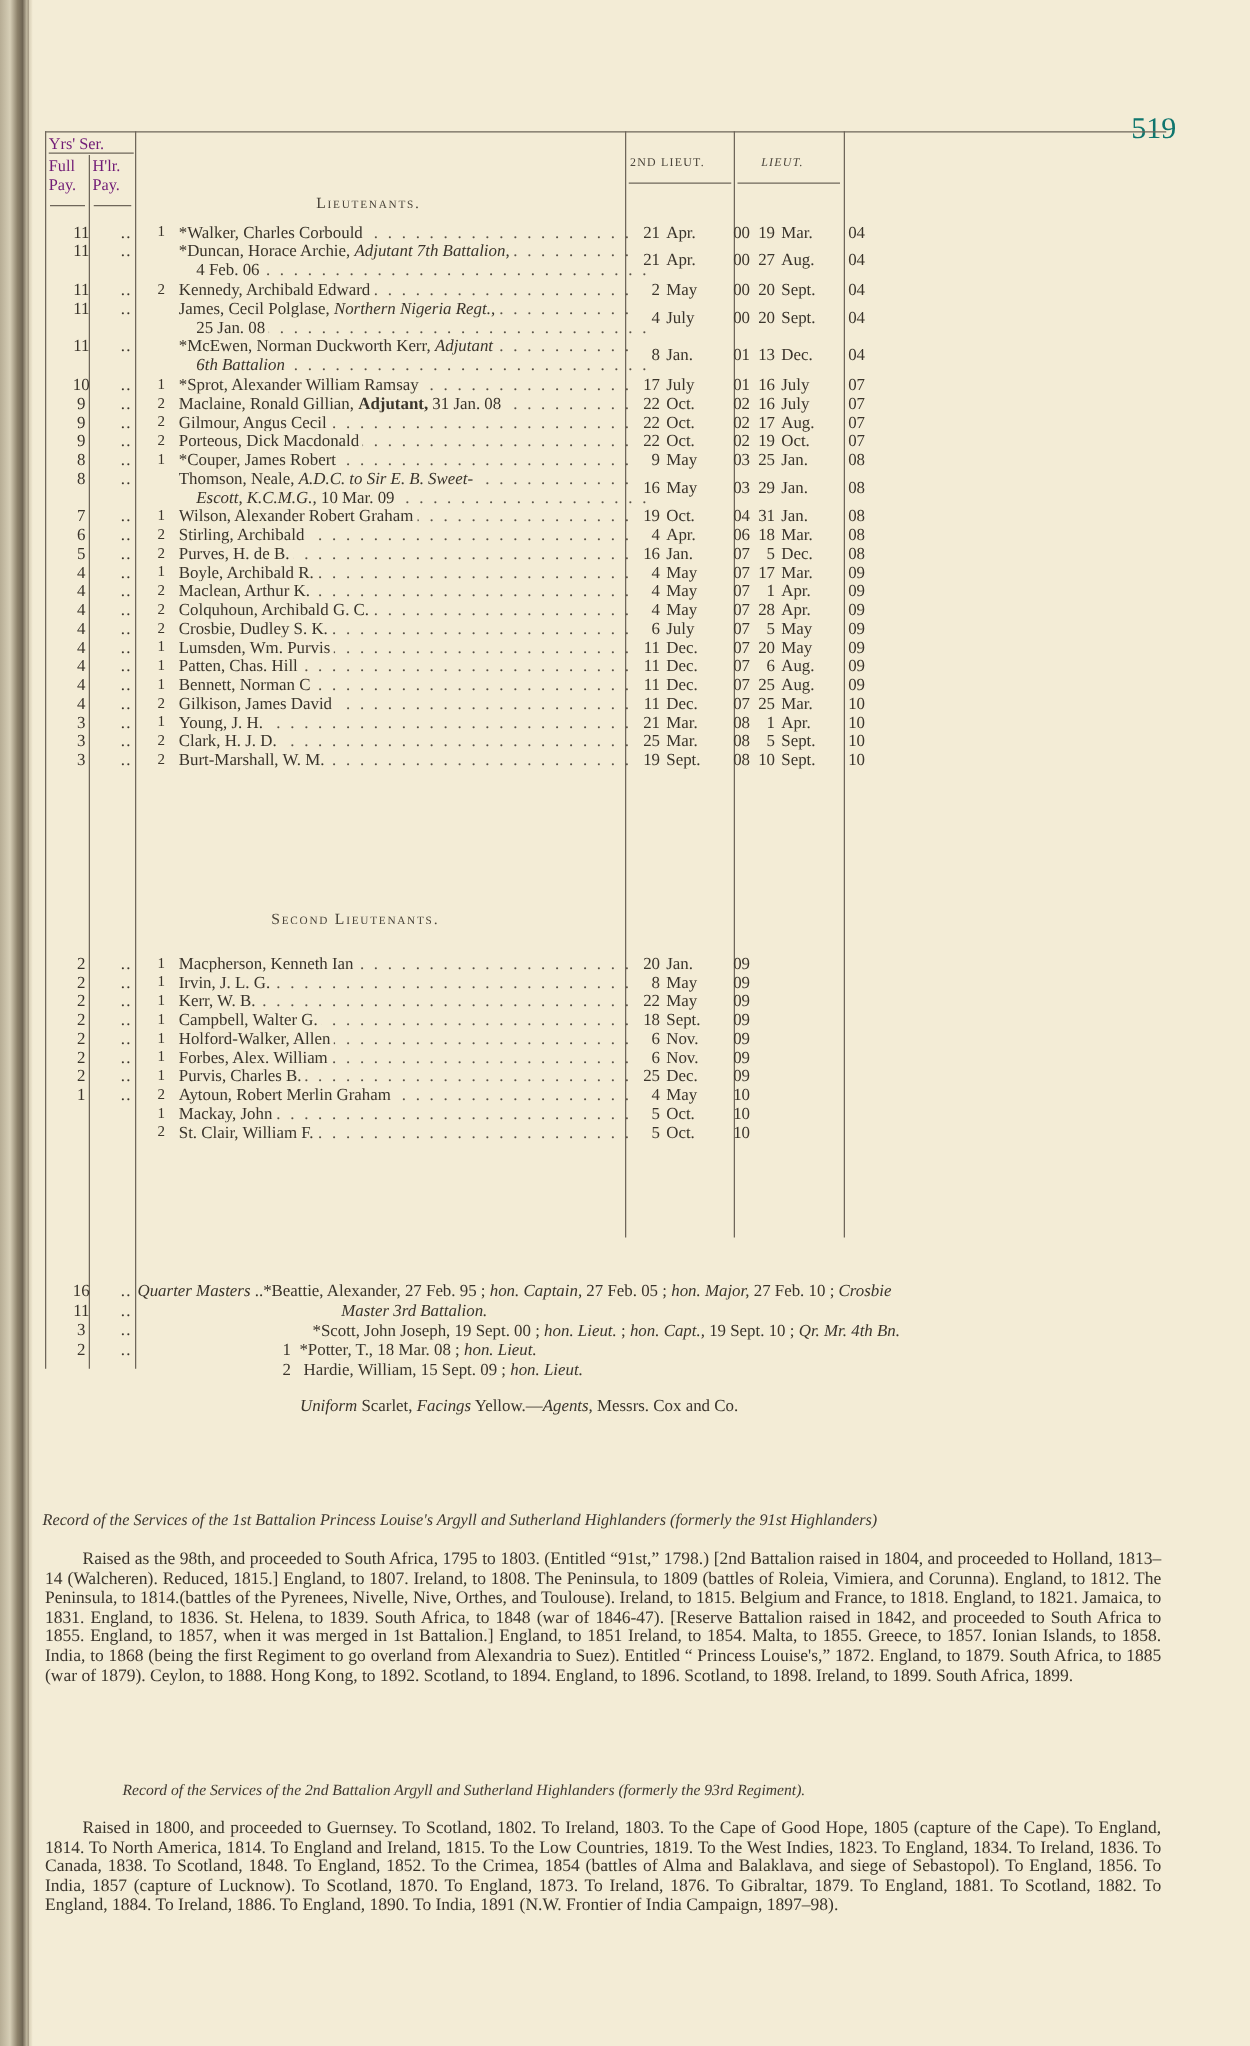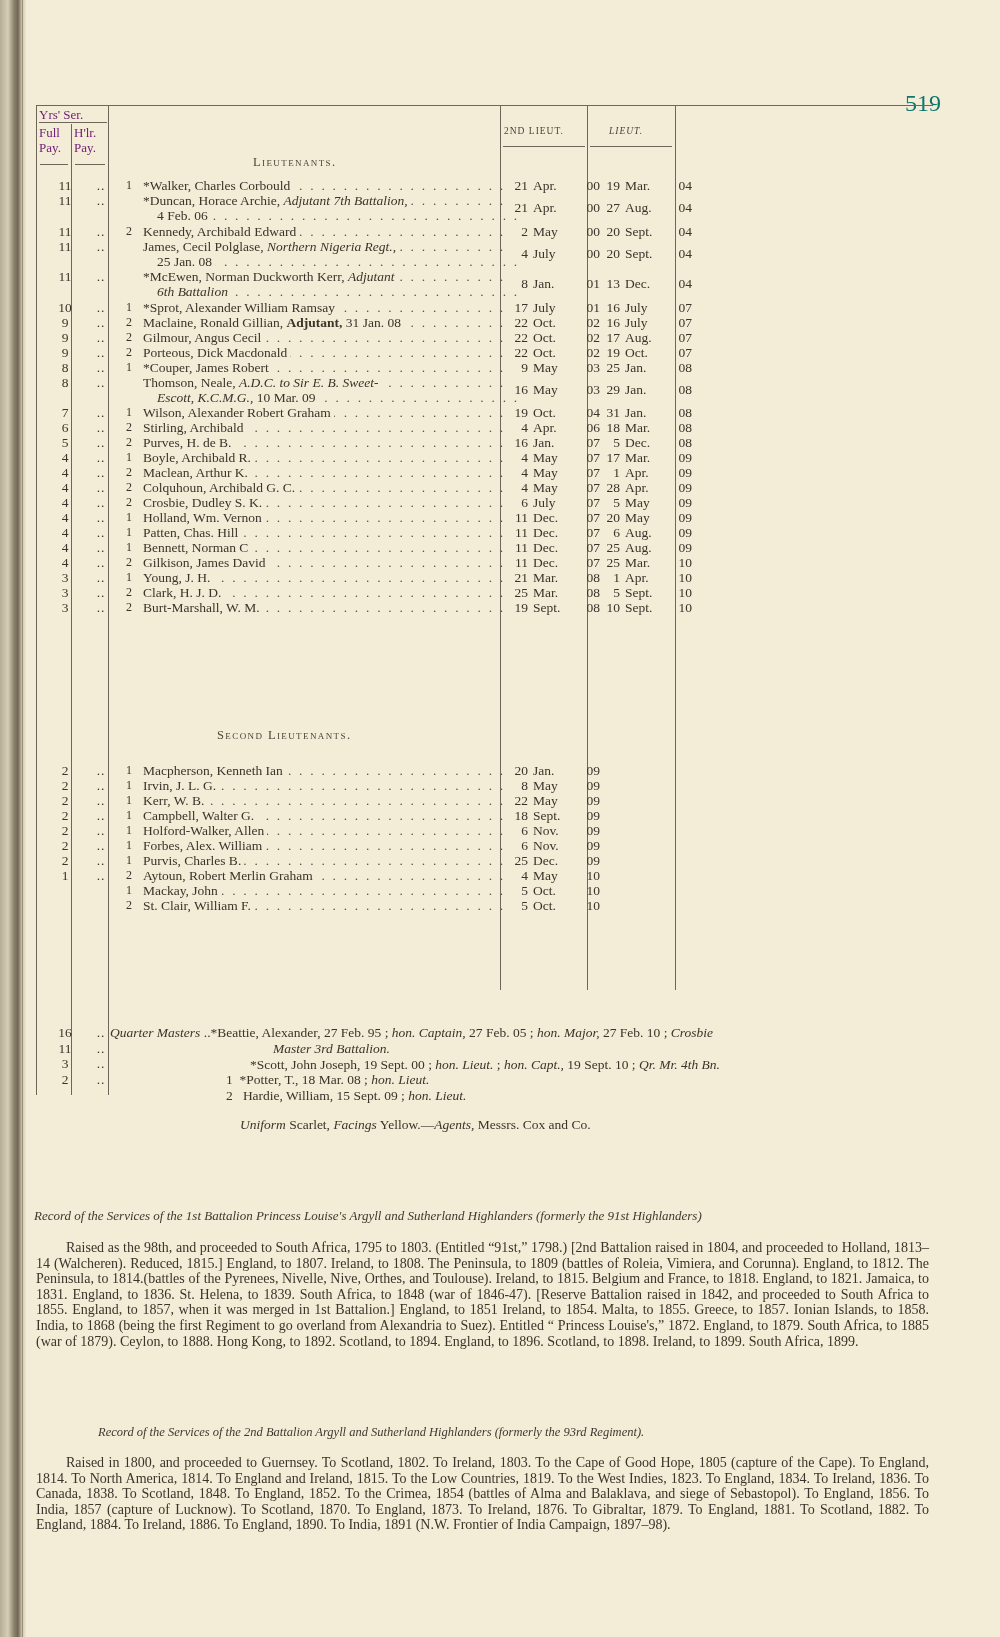--- a/index.html
+++ b/index.html
@@ -378,21 +378,21 @@
         <div class="c-lt date">
           <span class="d">5</span>
           <span class="m">May</span>
           <span class="y">09</span>
         </div>
       </div>
       <div class="row" style="top: 510px;">
         <span class="c-full">4</span>
         <span class="c-half">..</span>
         <span class="c-bn">1</span>
-        <div class="c-name"><span class="leader">. . . . . . . . . . . . . . . . . . . . . . . . . . . . . . . . . . . . . . . . . . . . . . . . . . . . . . . . . . . . . . . . . . . . . . . . . . . . . . . . . . . . . . . . . . </span><span class="nm"><span>Holland, Wm. Vernon </span></span></div>
+        <div class="c-name"><span class="leader">. . . . . . . . . . . . . . . . . . . . . . . . . . . . . . . . . . . . . . . . . . . . . . . . . . . . . . . . . . . . . . . . . . . . . . . . . . . . . . . . . . . . . . . . . . </span><span class="nm"><span>Lumsden, Wm. Purvis </span></span></div>
         <div class="c-2lt date">
           <span class="d">11</span>
           <span class="m">Dec.</span>
           <span class="y">07</span>
         </div>
         <div class="c-lt date">
           <span class="d">20</span>
           <span class="m">May</span>
           <span class="y">09</span>
         </div>

